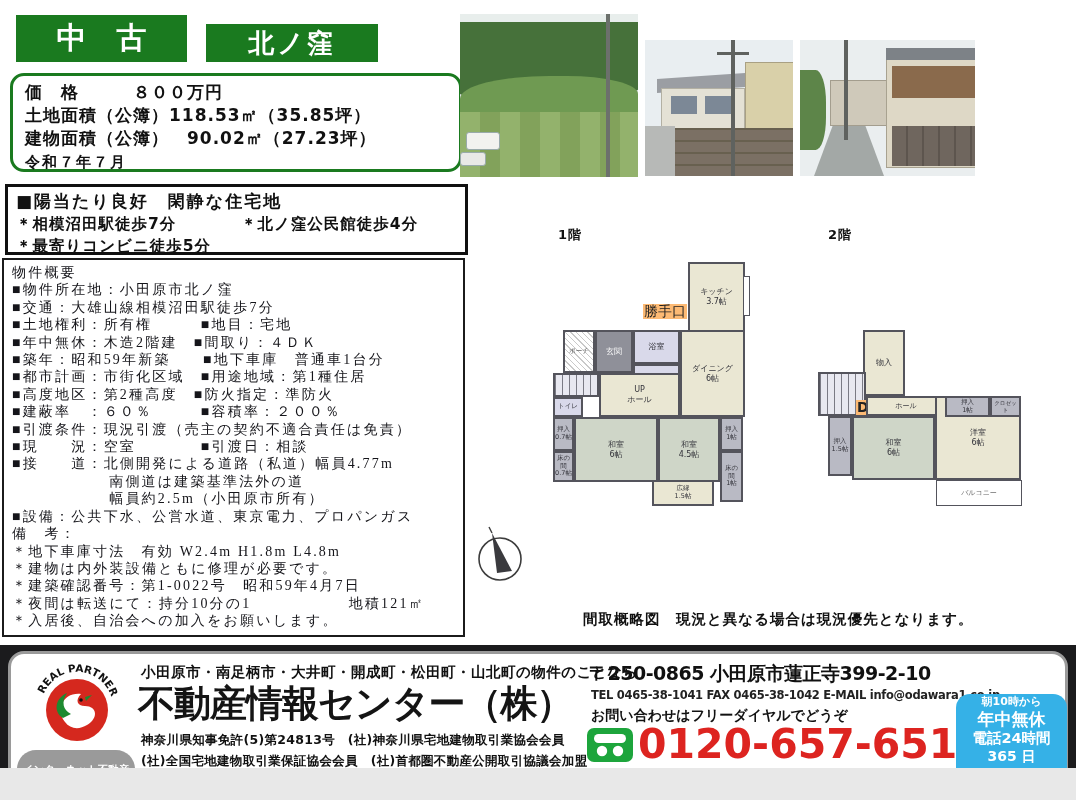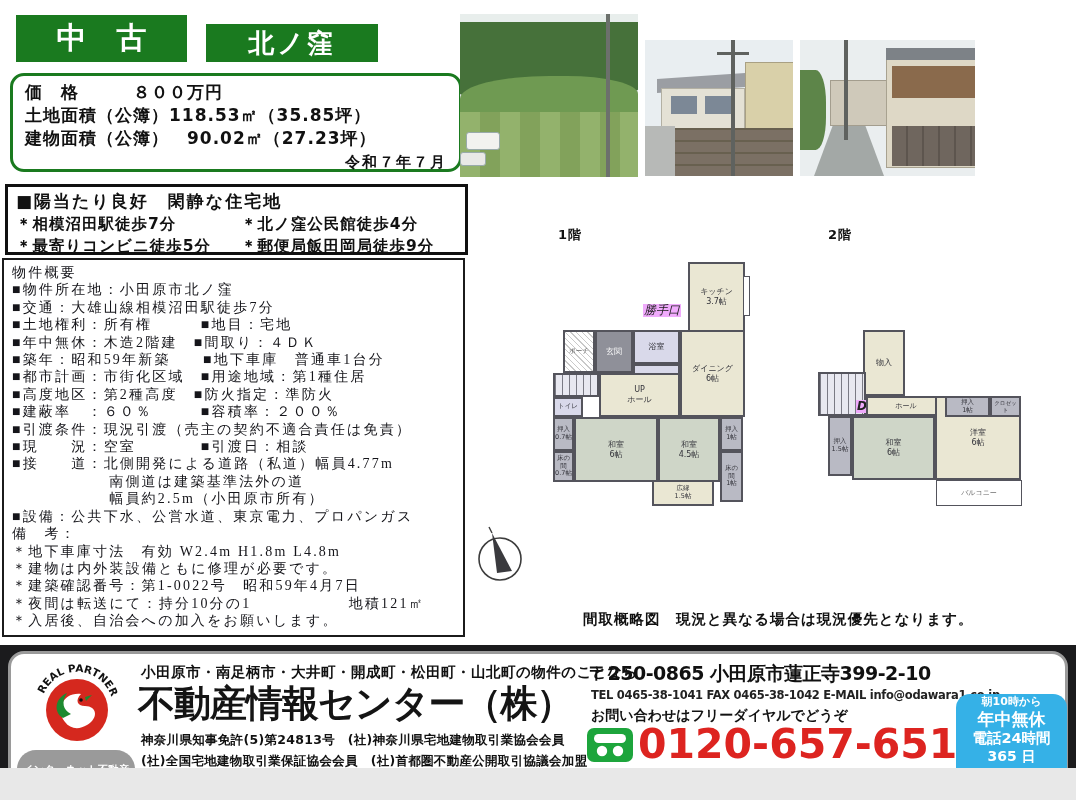--- a/index.html
+++ b/index.html
@@ -6,21 +6,21 @@
   .page{position:relative;width:1076px;height:768px;background:#ffffff;overflow:hidden;
         font-family:"DejaVu Sans","Liberation Sans",sans-serif;color:#111;}
   
   .badge-used{position:absolute;left:16px;top:15px;width:171px;height:47px;background:#1a7a1f;
       color:#fff;font-weight:bold;font-size:30px;display:flex;align-items:center;justify-content:center;}
   .badge-area{position:absolute;left:206px;top:24px;width:172px;height:38px;background:#1a7a1f;
       color:#fff;font-weight:bold;font-size:26px;letter-spacing:3px;display:flex;align-items:center;justify-content:center;}
   
   .price-box{position:absolute;left:10px;top:73px;width:452px;height:99px;border:3px solid #1a7a1f;
       border-radius:14px;padding:5px 12px;box-sizing:border-box;font-size:17px;font-weight:600;line-height:23px;letter-spacing:1px;}
-  .price-box .date{text-align:right;font-size:15px;margin-top:1px;letter-spacing:2px;}
+  .price-box .date{text-align:left;font-size:15px;margin-top:1px;letter-spacing:2px;}
   
   .features-box{position:absolute;left:5px;top:184px;width:463px;height:71px;border:3px solid #101010;
       box-sizing:border-box;padding:3px 8px;font-weight:bold;}
   .features-title{font-size:17px;letter-spacing:2px;}
   .frow{display:flex;font-size:15.5px;letter-spacing:1px;line-height:22px;}
   .frow .fl{width:225px;}
   
   .details-box{position:absolute;left:2px;top:258px;width:463px;height:379px;border:2px solid #1b1b1b;
       box-sizing:border-box;padding:4px 8px;font-family:"Liberation Serif","DejaVu Serif",serif;
       font-size:14px;line-height:17.4px;letter-spacing:2.2px;color:#15151a;}
@@ -32,21 +32,21 @@
   .plan{position:absolute;}
   .plan-label{position:absolute;font-size:13px;font-weight:bold;letter-spacing:1px;}
   .room{position:absolute;border:2px solid #54545c;box-sizing:border-box;display:flex;align-items:center;
       justify-content:center;text-align:center;font-size:8px;line-height:1.2;color:#33333a;white-space:pre-line;overflow:hidden;}
   .beige{background:#eae7d3;} .sage{background:#cfd6c8;} .lav{background:#d9d9ea;}
   .graybx{background:#b9bac4;} .darkbx{background:#8f9099;color:#fff;}
   .whitebx{background:#fff;}
   .hatch{background:repeating-linear-gradient(45deg,#ffffff 0 3px,#c9c9c9 3px 4px);color:#555;}
   .stairs{background:#e8e8f0;background-image:repeating-linear-gradient(90deg,#7a7a84 0 1px,transparent 1px 7px);}
   .tiny{font-size:6.5px;}
-  .free-label{position:absolute;font-size:12px;color:#222;background:#f0abfc;padding:0 1px;line-height:1.1;font-style:italic;}
+  .free-label{position:absolute;font-size:14px;color:#222;background:#fdba74;padding:0 1px;line-height:1.1;}
   .caption{position:absolute;left:583px;top:589px;font-weight:bold;font-size:14.5px;line-height:20px;letter-spacing:1px;white-space:pre-line;}
   
   .footer-band{position:absolute;left:0;top:645px;width:1076px;height:155px;background:#1b1b1d;}
   .footer-card{position:absolute;left:8px;top:6px;width:1060px;height:142px;background:#fff;border:3px solid #9a9a9a;
       border-radius:16px;box-sizing:border-box;}
   .tagline{position:absolute;left:130px;top:9px;font-size:14.5px;font-weight:600;letter-spacing:0.5px;}
   .company-name{position:absolute;left:127px;top:25px;font-size:37px;font-weight:800;letter-spacing:-1px;color:#141414;}
   .license{position:absolute;left:130px;font-size:12.5px;font-weight:bold;letter-spacing:0.3px;}
   .lic1{top:78px;} .lic2{top:99px;}
   .addr{position:absolute;left:578px;top:7px;font-size:19px;font-weight:800;letter-spacing:-0.5px;}
@@ -117,21 +117,20 @@
     <div class="features-title">■陽当たり良好　閑静な住宅地</div>
     <div>
 
         <div class="frow">
           <span class="fl">＊相模沼田駅徒歩7分</span>
           <span class="fr">＊北ノ窪公民館徒歩4分</span>
         </div>
 
         <div class="frow">
           <span class="fl">＊最寄りコンビニ徒歩5分</span>
-          <span class="fr">＊郵便局飯田岡局徒歩9分</span>
         </div>
       </div>
   </div>
 
   <div class="details-box">
     <div class="dline">物件概要</div>
     <div>
 
     <div class="dline">■物件所在地：小田原市北ノ窪</div>
         <div class="dline">■交通：大雄山線相模沼田駅徒歩7分</div>

